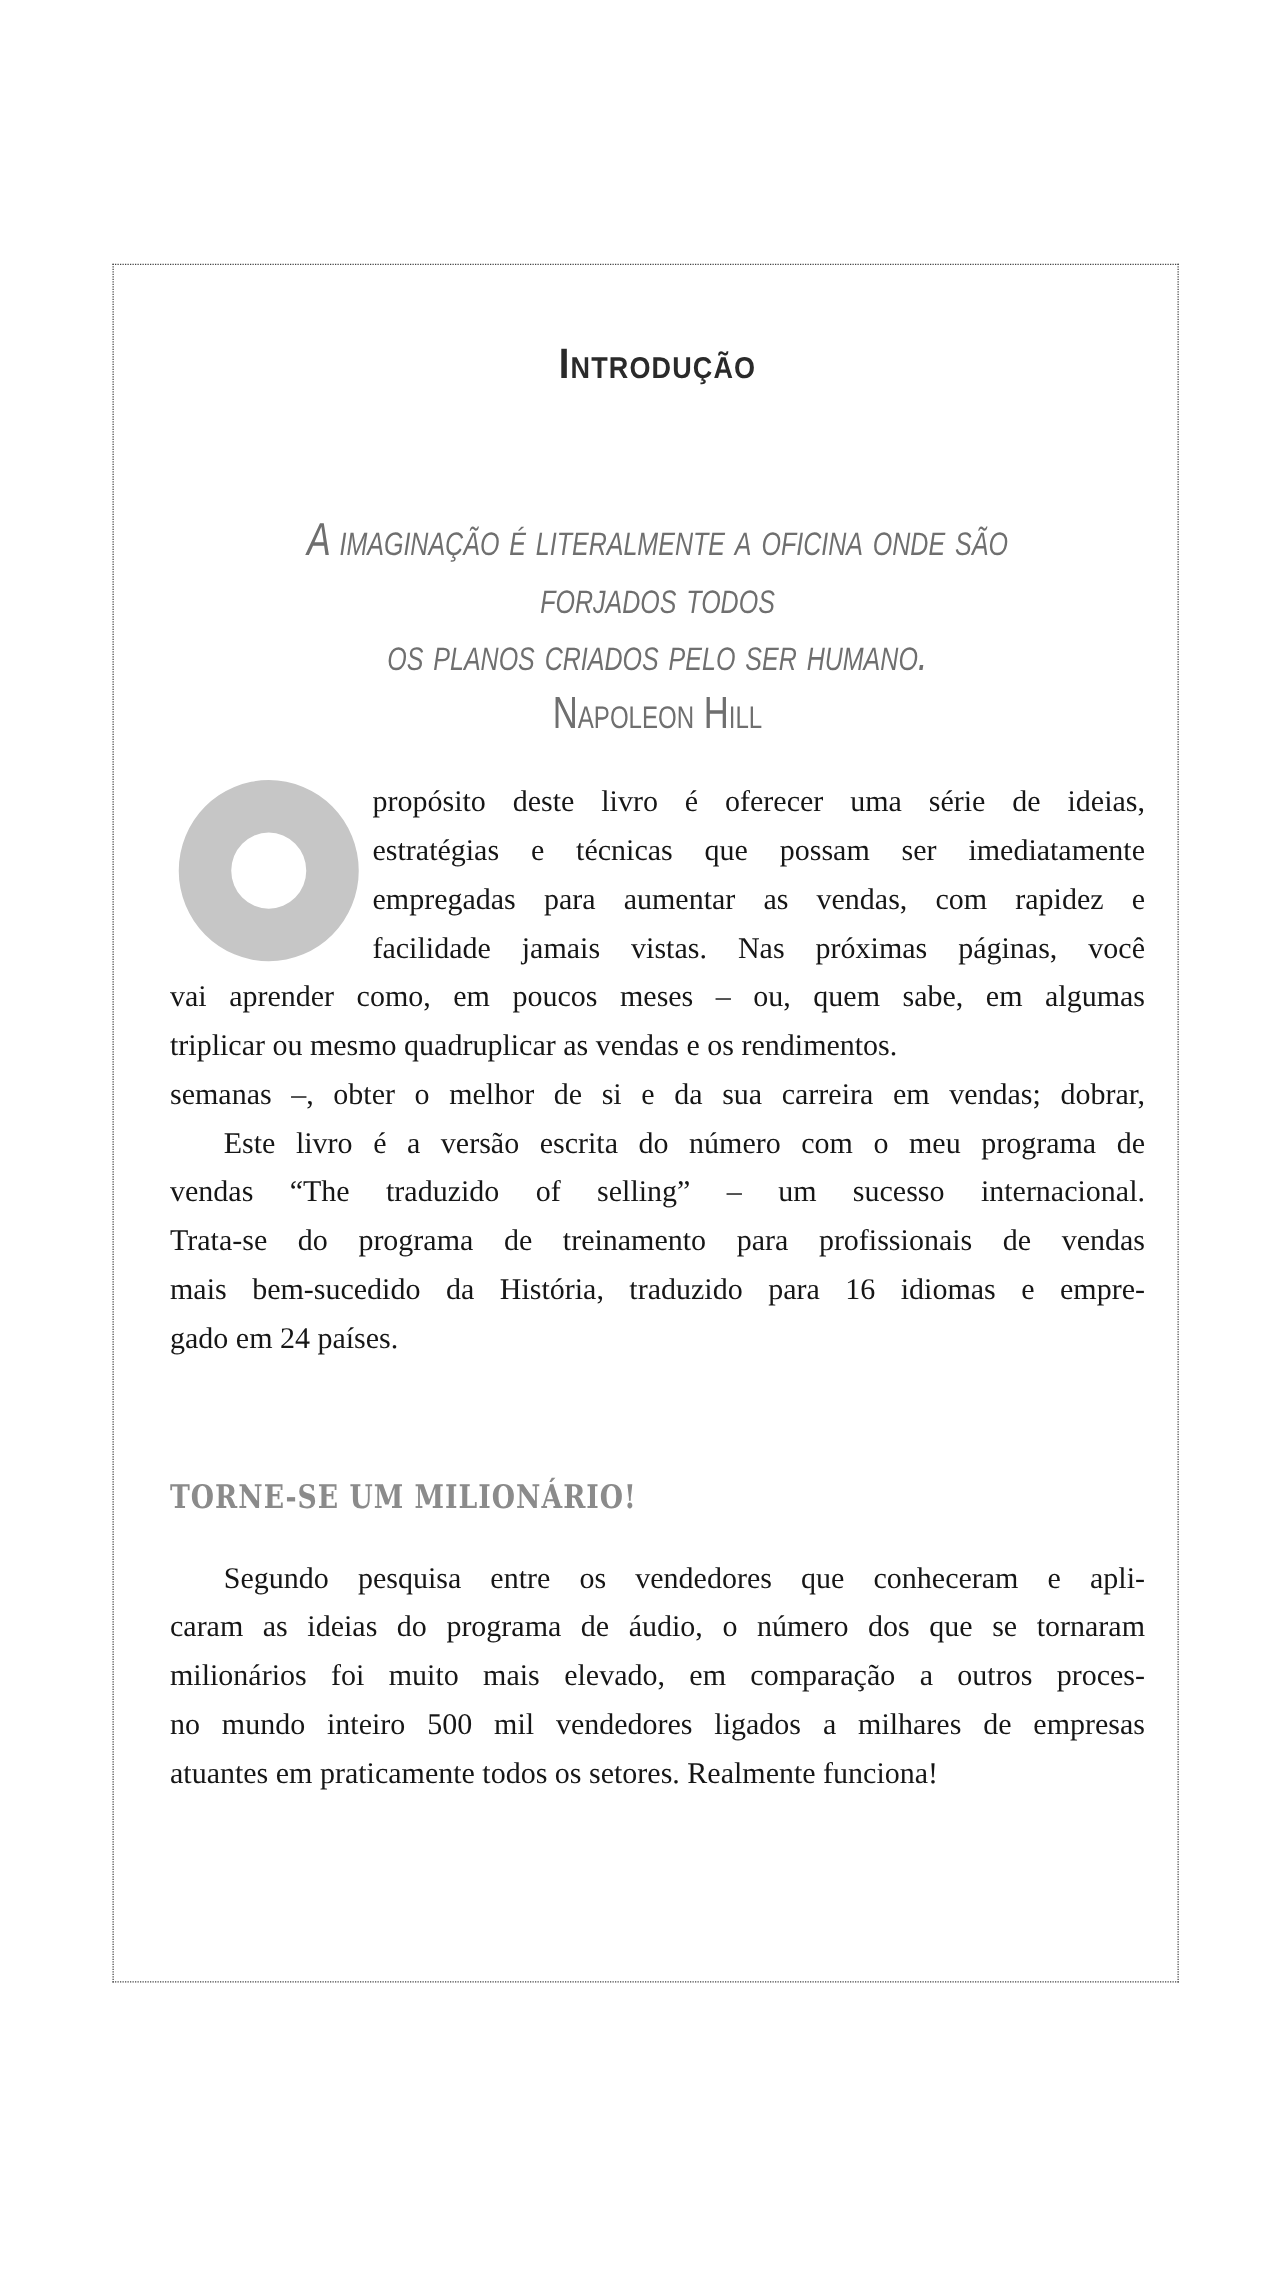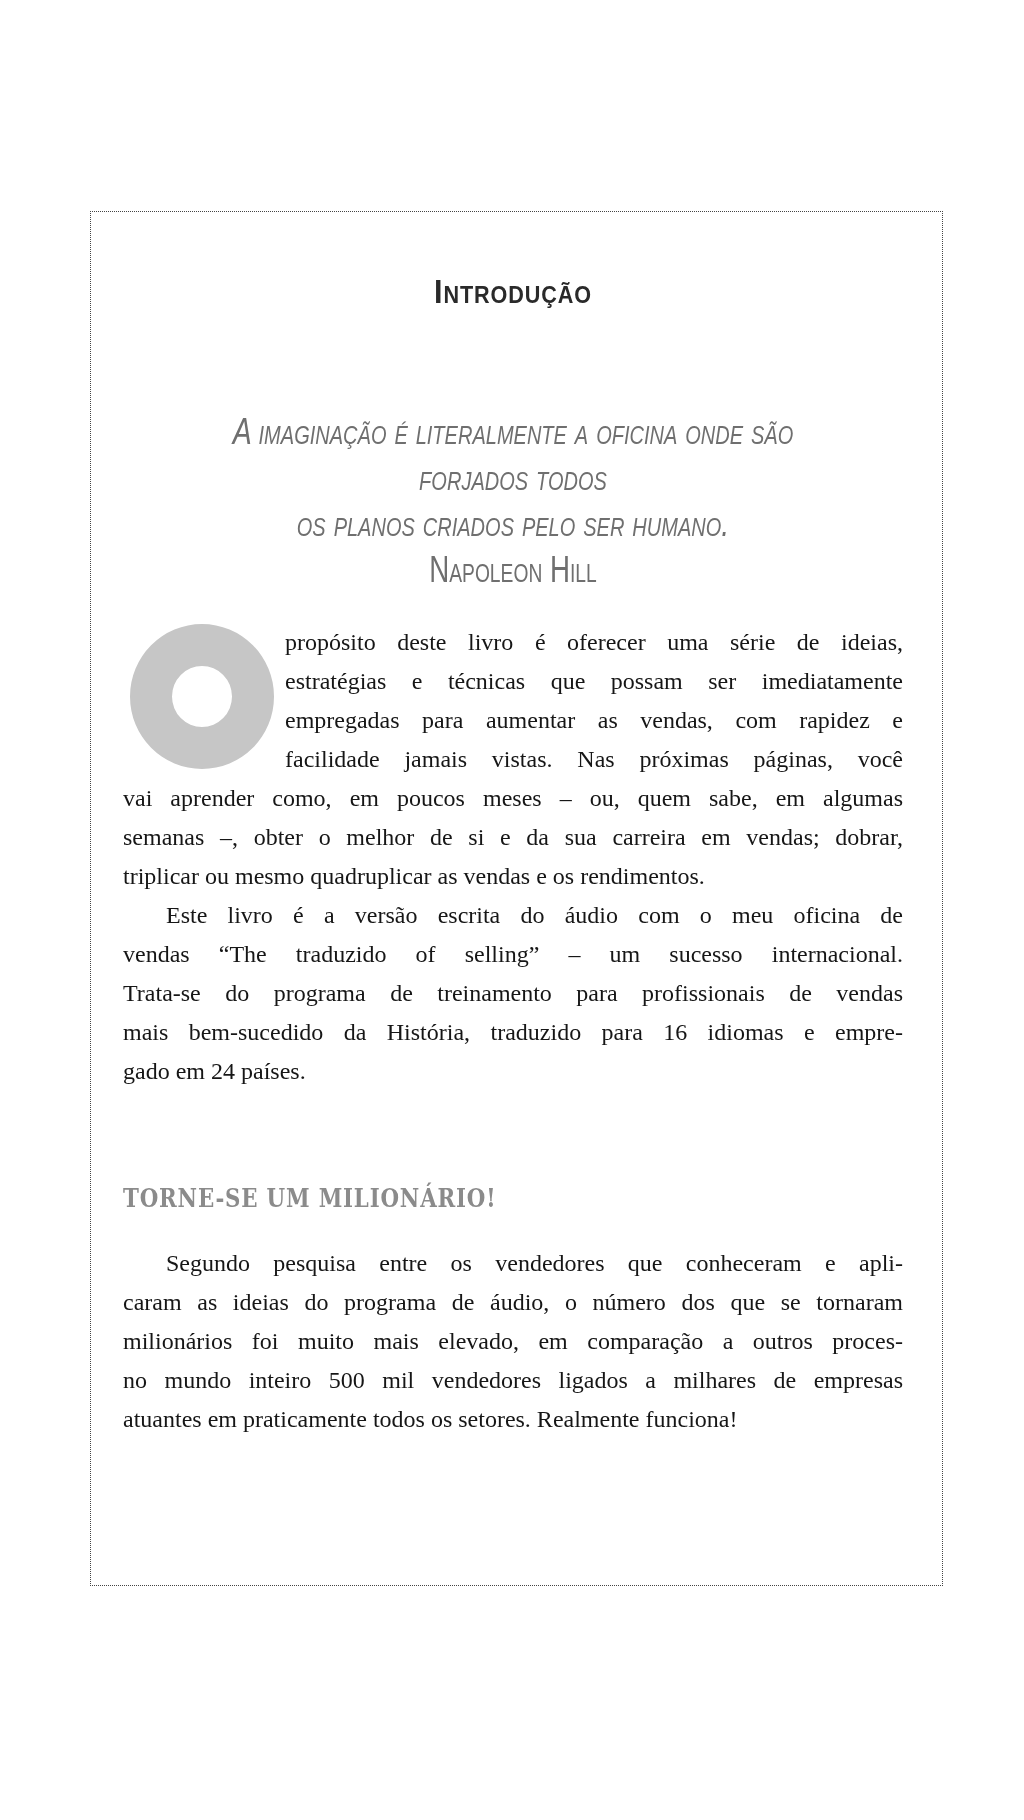--- a/index.html
+++ b/index.html
@@ -14,21 +14,21 @@
   .page-border {
     position: absolute;
     left: 90px; top: 211px;
     width: 853px; height: 1375px;
     border: 1px dotted #444444;
     box-sizing: border-box;
   }
 
   .content {
     position: absolute;
-    left: 123px; top: 212px;
+    left: 136px; top: 212px;
     width: 780px;
   }
 
   
   .chapter-title {
     margin: 61px 0 0 0;
     font-family: "Liberation Sans", sans-serif;
     font-variant: small-caps;
     font-weight: 700;
     font-size: 34px;
@@ -132,28 +132,28 @@
     <div class="body-text">
 
       <div class="para para-dropcap">
         <span class="dropcap">O</span>
         <div class="lines">
             <div class="line">propósito deste livro é oferecer uma série de ideias,</div>
             <div class="line">estratégias e técnicas que possam ser imediatamente</div>
             <div class="line">empregadas para aumentar as vendas, com rapidez e</div>
             <div class="line">facilidade jamais vistas. Nas próximas páginas, você</div>
             <div class="line">vai aprender como, em poucos meses – ou, quem sabe, em algumas</div>
+            <div class="line line-last">triplicar ou mesmo quadruplicar as vendas e os rendimentos.</div>
             <div class="line">semanas –, obter o melhor de si e da sua carreira em vendas; dobrar,</div>
-            <div class="line line-last">triplicar ou mesmo quadruplicar as vendas e os rendimentos.</div>
           </div>
       </div>
 
       <div class="para indent">
         <div class="lines">
-            <div class="line">Este livro é a versão escrita do áudio com o meu oficina de</div>
+            <div class="line">Este livro é a versão escrita do número com o meu programa de</div>
             <div class="line">vendas “The traduzido of selling” – um sucesso internacional.</div>
             <div class="line">Trata-se do programa de treinamento para profissionais de vendas</div>
             <div class="line">mais bem-sucedido da História, traduzido para 16 idiomas e empre-</div>
             <div class="line line-last">gado em 24 países.</div>
           </div>
       </div>
 
       <h2 class="section-heading">TORNE-SE UM MILIONÁRIO!</h2>
 
       <div class="para indent">

